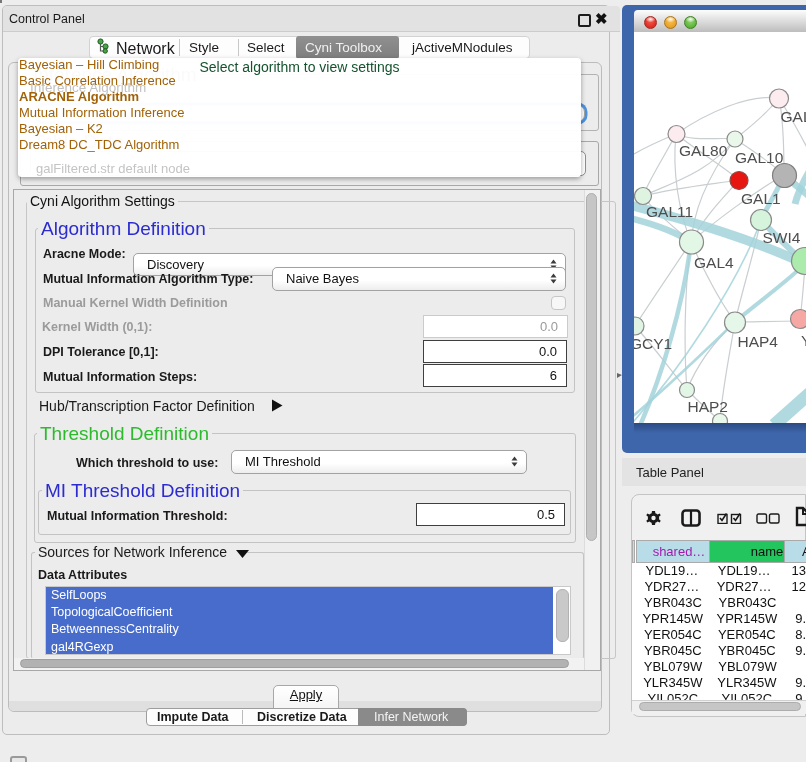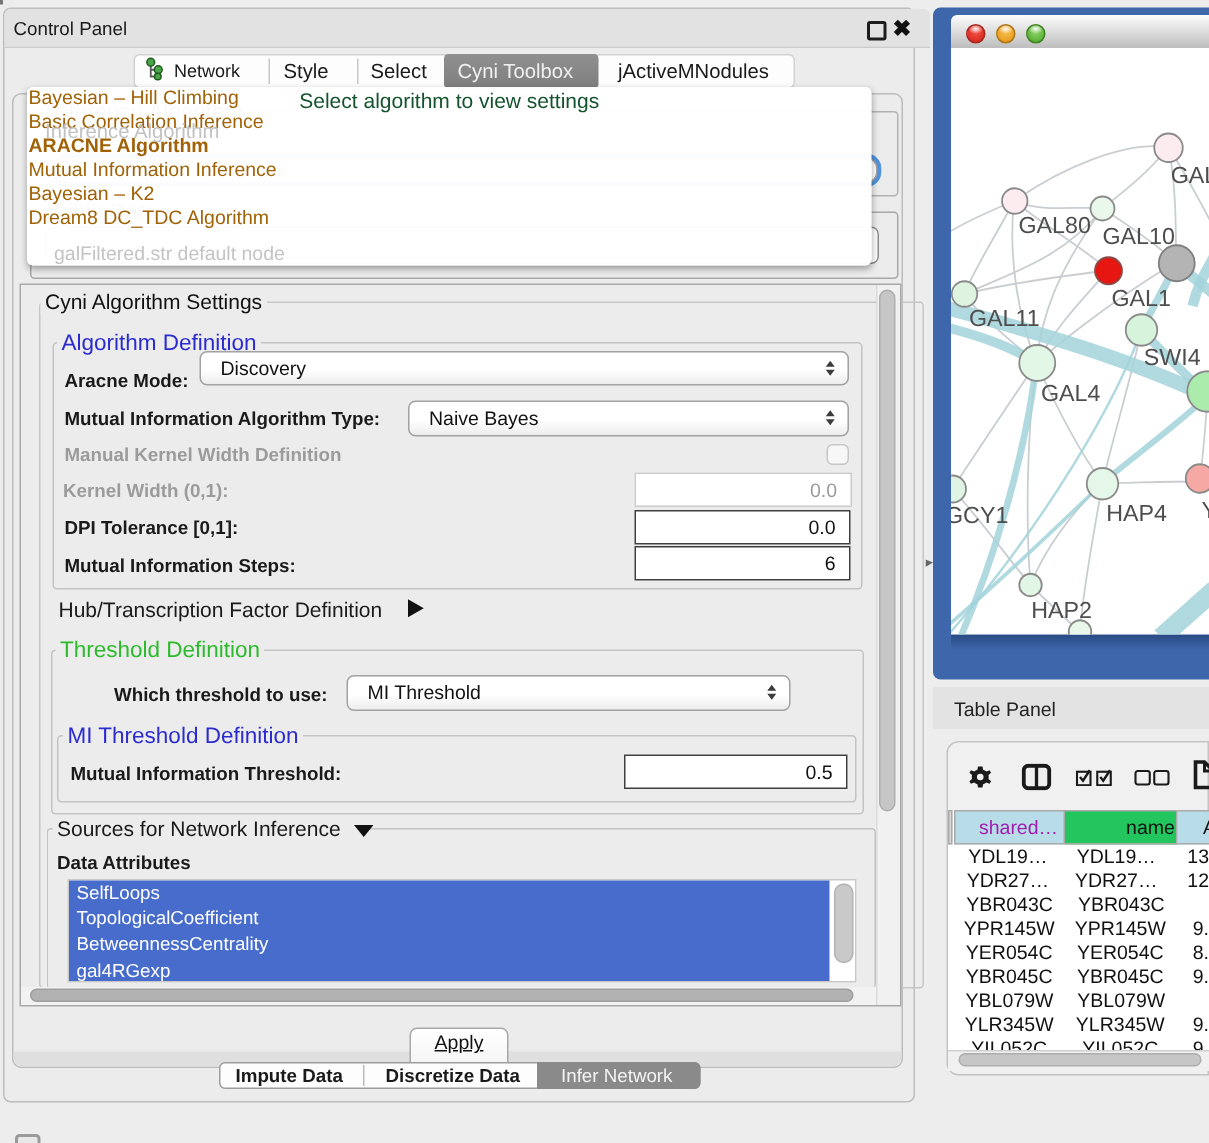--- a/index.html
+++ b/index.html
@@ -6,42 +6,42 @@
   body{width:806px;height:762px;background:#ededed;font-family:"Liberation Sans",sans-serif;overflow:hidden;position:relative;}
   .abs{position:absolute;}
   .b13{font-size:12.5px;font-weight:bold;color:#1a1a1a;}
   .gray{color:#9b9b9b;}
   .field{position:absolute;background:#fff;border:1.5px solid #3f3f3f;font-size:13px;color:#111;text-align:right;padding-right:9px;line-height:21px;height:21px;}
   .dfield{position:absolute;background:#fff;border:1px solid #cbcbcb;font-size:13px;color:#9a9a9a;text-align:right;padding-right:9px;line-height:21px;height:21px;}
   .combo{position:absolute;background:linear-gradient(#ffffff 55%,#ededed);border:1px solid #a2a2a2;border-radius:5px;font-size:13px;color:#111;}
   .combo .txt{position:absolute;left:13px;top:3px;}
   .updn{position:absolute;right:7px;top:3px;width:9px;height:15px;}
   .grp{position:absolute;border:1px solid #c3c3c3;border-radius:3px;}
-  .gtitle{position:absolute;top:-8px;background:#ececec;padding:0 3px;font-size:15px;line-height:15px;white-space:nowrap;}
+  .gtitle{position:absolute;top:-8px;background:#ececec;padding:0 3px;font-size:19px;line-height:15px;white-space:nowrap;}
 </style>
 </head>
 <body>
 
 <div class="abs" style="left:0;top:0;width:2px;height:3px;background:#777;"></div>
 
 <div class="abs" style="left:2px;top:5px;width:606px;height:728px;border:1px solid #bdbdbd;border-radius:5px;background:#ececec;"></div>
 
 <div class="abs" style="left:3px;top:6px;width:617px;height:25px;background:#e2e2e2;border-bottom:1px solid #cccccc;border-radius:4px 4px 0 0;"></div>
 <div class="abs" style="left:9px;top:12px;font-size:12.5px;color:#1a1a1a;">Control Panel</div>
 <div class="abs" style="left:578px;top:14px;width:9px;height:9px;border:2px solid #1c1c1c;border-radius:2px;"></div>
 <div class="abs" style="left:595px;top:10px;font-size:15px;font-weight:bold;color:#111;">✖</div>
 
 <div class="abs" style="left:89px;top:36px;width:441px;height:23px;background:#fdfdfd;border:1px solid #d2d2d2;border-radius:4px;box-sizing:border-box;"></div>
 <svg class="abs" style="left:96px;top:38px;" width="14" height="16" viewBox="0 0 14 16">
   <path d="M4.5 5 L4.5 13 L8 13 M4.5 8.5 L8 8.5" fill="none" stroke="#5a5a5a" stroke-width="1.2"></path>
   <circle cx="4.5" cy="3.5" r="2.6" fill="#4aa44a" stroke="#1e5c1e"></circle>
   <circle cx="9.5" cy="8.5" r="2.6" fill="#4aa44a" stroke="#1e5c1e"></circle>
   <circle cx="9.2" cy="13" r="2.2" fill="#4aa44a" stroke="#1e5c1e"></circle>
 </svg>
-<div class="abs" style="left:116px;top:40px;font-size:12px;color:#1a1a1a;">Network</div>
+<div class="abs" style="left:116px;top:40px;font-size:16px;color:#1a1a1a;">Network</div>
 <div class="abs" style="left:179px;top:39px;width:1px;height:17px;background:#c8c8c8;"></div>
 <div class="abs" style="left:189px;top:40px;font-size:13.5px;color:#1a1a1a;">Style</div>
 <div class="abs" style="left:238px;top:39px;width:1px;height:17px;background:#c8c8c8;"></div>
 <div class="abs" style="left:247px;top:40px;font-size:13.5px;color:#1a1a1a;">Select</div>
 <div class="abs" style="left:296px;top:36px;width:103px;height:23px;background:linear-gradient(#909090,#7e7e7e);border-radius:3px;"></div>
 <div class="abs" style="left:305px;top:40px;font-size:13.5px;color:#f0f0f0;">Cyni Toolbox</div>
 <div class="abs" style="left:412px;top:40px;font-size:13.5px;color:#1a1a1a;">jActiveMNodules</div>
 
 <div class="abs" style="left:8px;top:62px;width:594px;height:650px;border:1px solid #bcbcbc;border-radius:6px;background:#ececec;box-sizing:border-box;"></div>
 <div class="abs" style="left:9px;top:701px;width:592px;height:10px;background:#dfdfdf;border-radius:0 0 6px 6px;"></div>
@@ -56,21 +56,21 @@
 <div class="abs" style="left:30px;top:151px;width:554px;height:23px;background:#fff;border:1px solid #8e8e8e;border-radius:5px;"></div>
 
 <div class="grp" style="left:26px;top:201px;width:553px;height:456px;border-color:#c6c6c6;padding-left:35px;">
   <div class="gtitle" style="left:0px;color:#111;font-size:14px;">Cyni Algorithm Settings</div>
 </div>
 
 <div class="grp" style="left:35px;top:228px;width:538px;height:163px;">
   <div class="gtitle" style="left:2px;color:#2b2bd0;">Algorithm Definition</div>
 </div>
 <div class="abs b13" style="left:43px;top:247px;">Aracne Mode:</div>
-<div class="combo" style="left:133px;top:234px;width:431px;height:21px;">
+<div class="combo" style="left:133px;top:253px;width:431px;height:21px;">
     <span class="txt">Discovery</span>
   <svg class="updn" width="8" height="15" viewBox="0 0 8 15">
       <path d="M4 2.5 L7 6.5 L1 6.5 Z" fill="#3c3c3c"></path>
       <path d="M4 12.5 L7 8.5 L1 8.5 Z" fill="#3c3c3c"></path>
     </svg>
 </div>
 <div class="abs b13" style="left:43px;top:272px;">Mutual Information Algorithm Type:</div>
 <div class="combo" style="left:272px;top:267px;width:292px;height:22px;">
     <span class="txt">Naive Bayes</span>
   <svg class="updn" width="8" height="15" viewBox="0 0 8 15">

